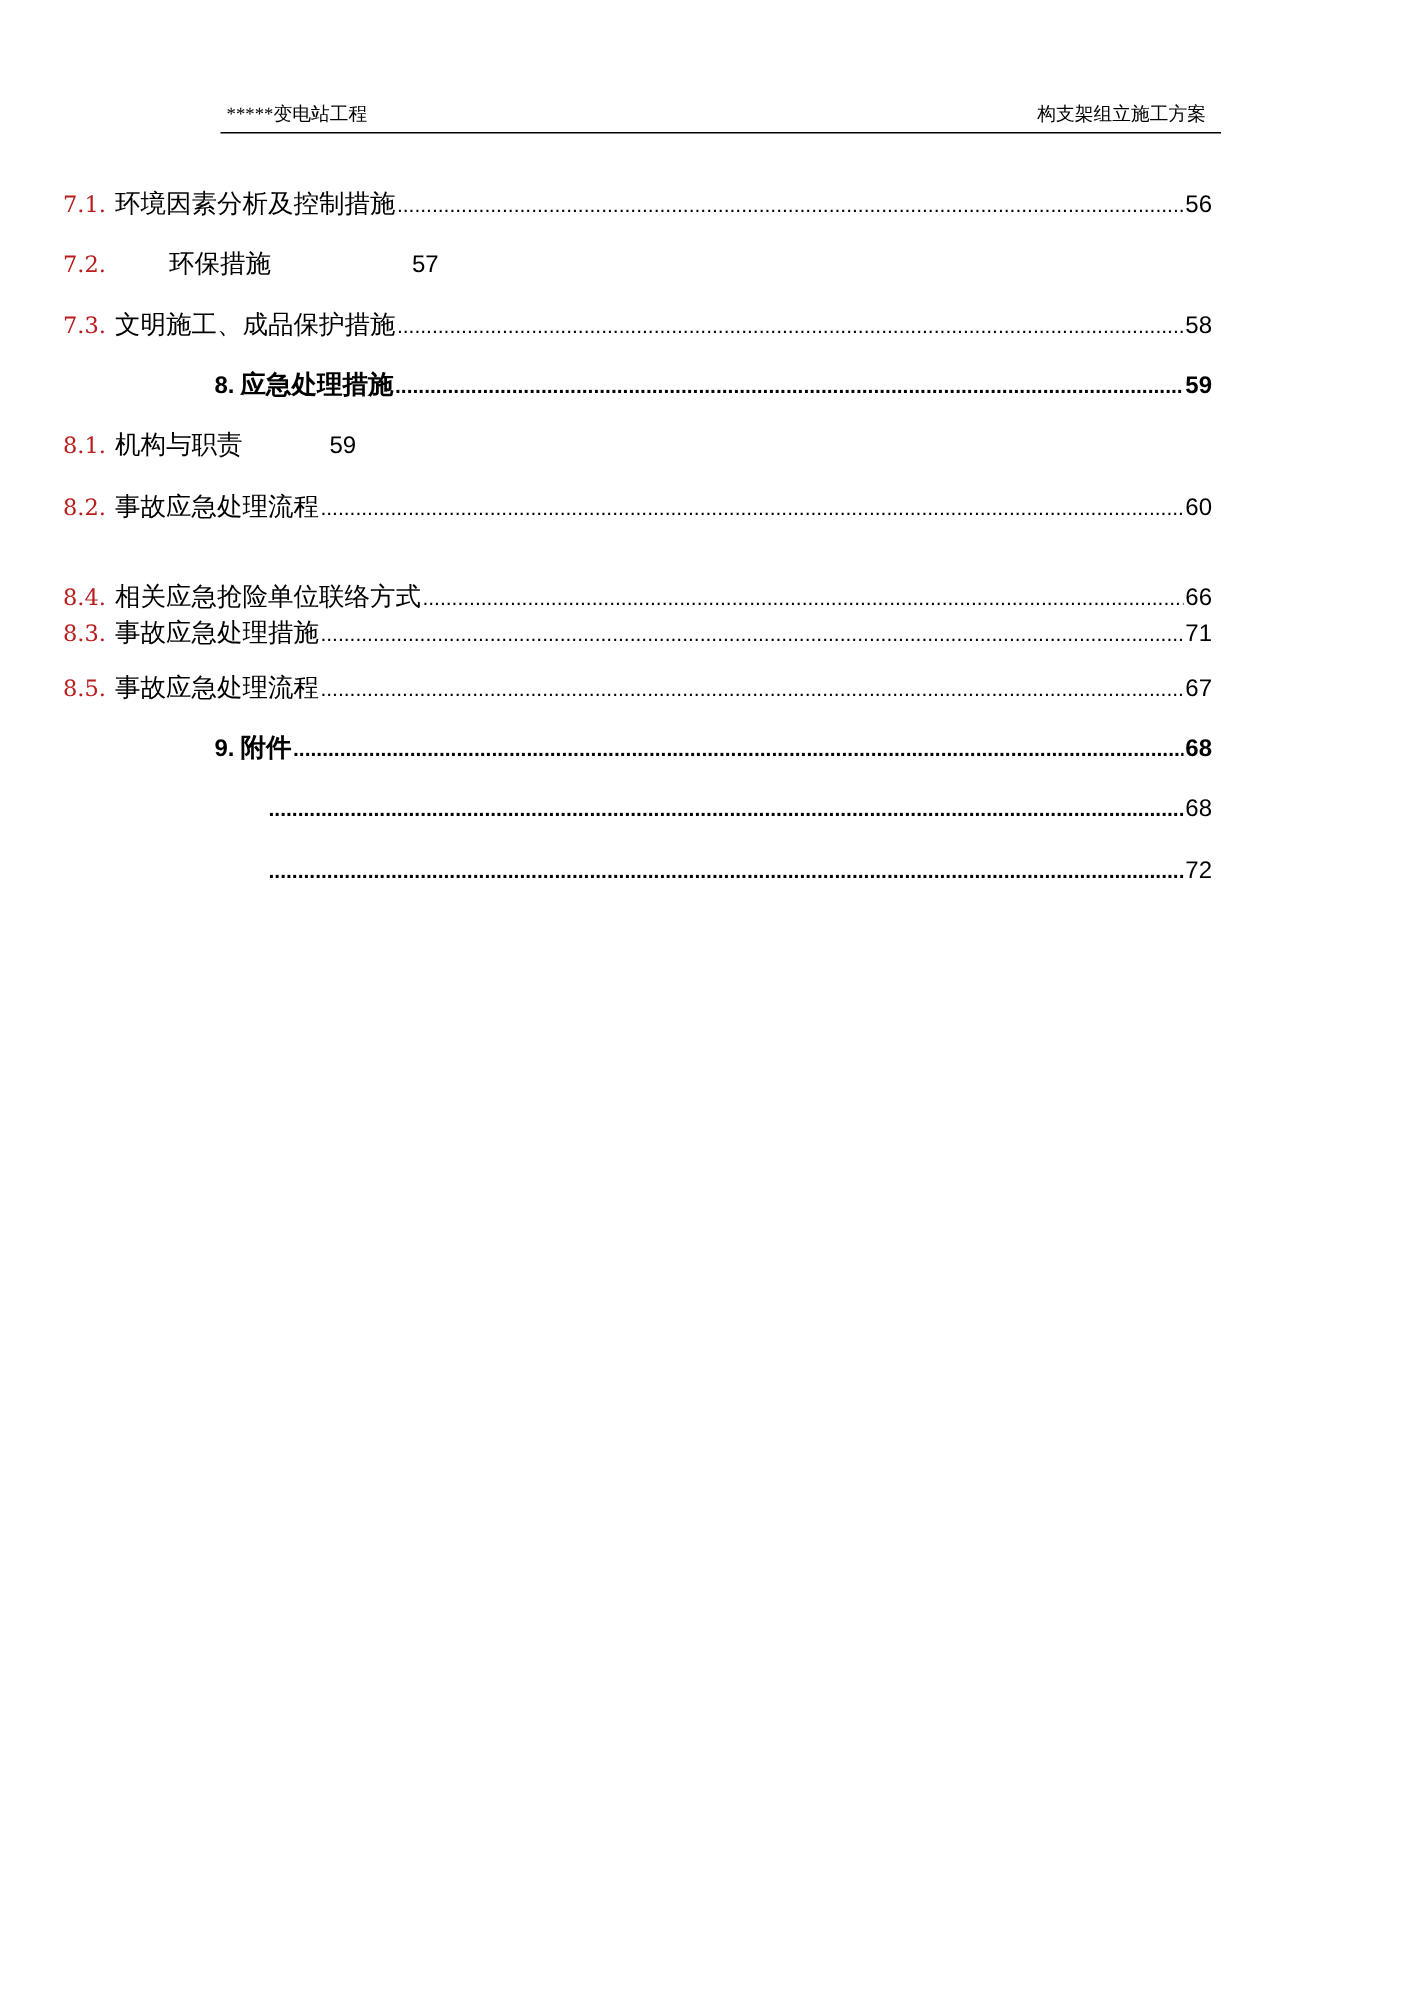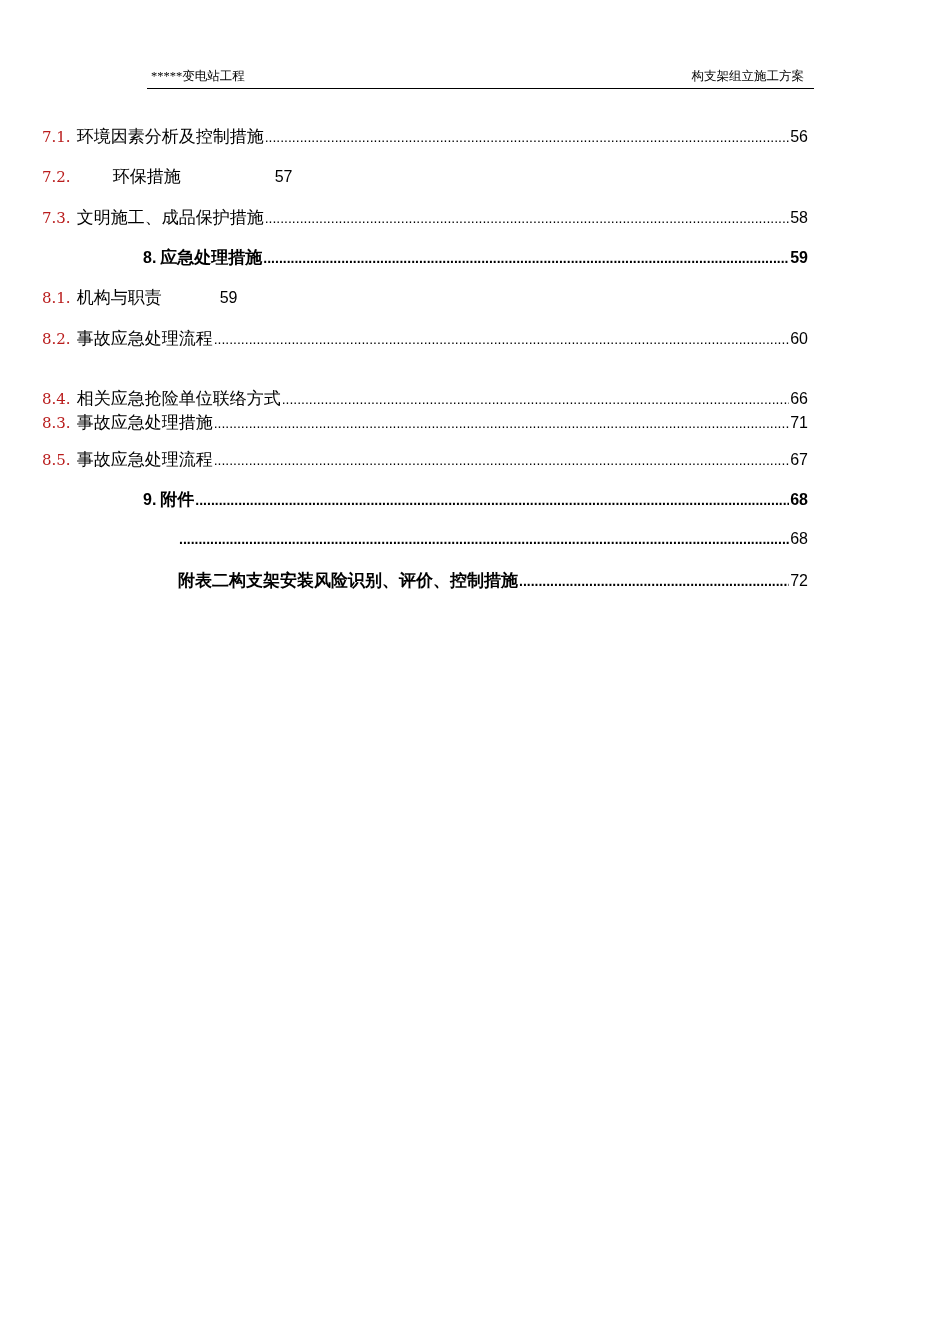--- a/index.html
+++ b/index.html
@@ -173,18 +173,17 @@
     <span class="leader"></span>
     <span class="page">68</span>
   </div>
 
   <div class="toc-entry sub-bold" style="left:178px; top:527px; width:630px;">
     <span class="leader"></span>
     <span class="page">68</span>
   </div>
 
   <div class="toc-entry sub-bold" style="left:178px; top:568px; width:630px;">
-    <span class="title">附表二构支架安装风险识别、评价、控制措施</span>
     <span class="leader"></span>
     <span class="page">72</span>
   </div>
 
 </div>
 
 </body></html>

